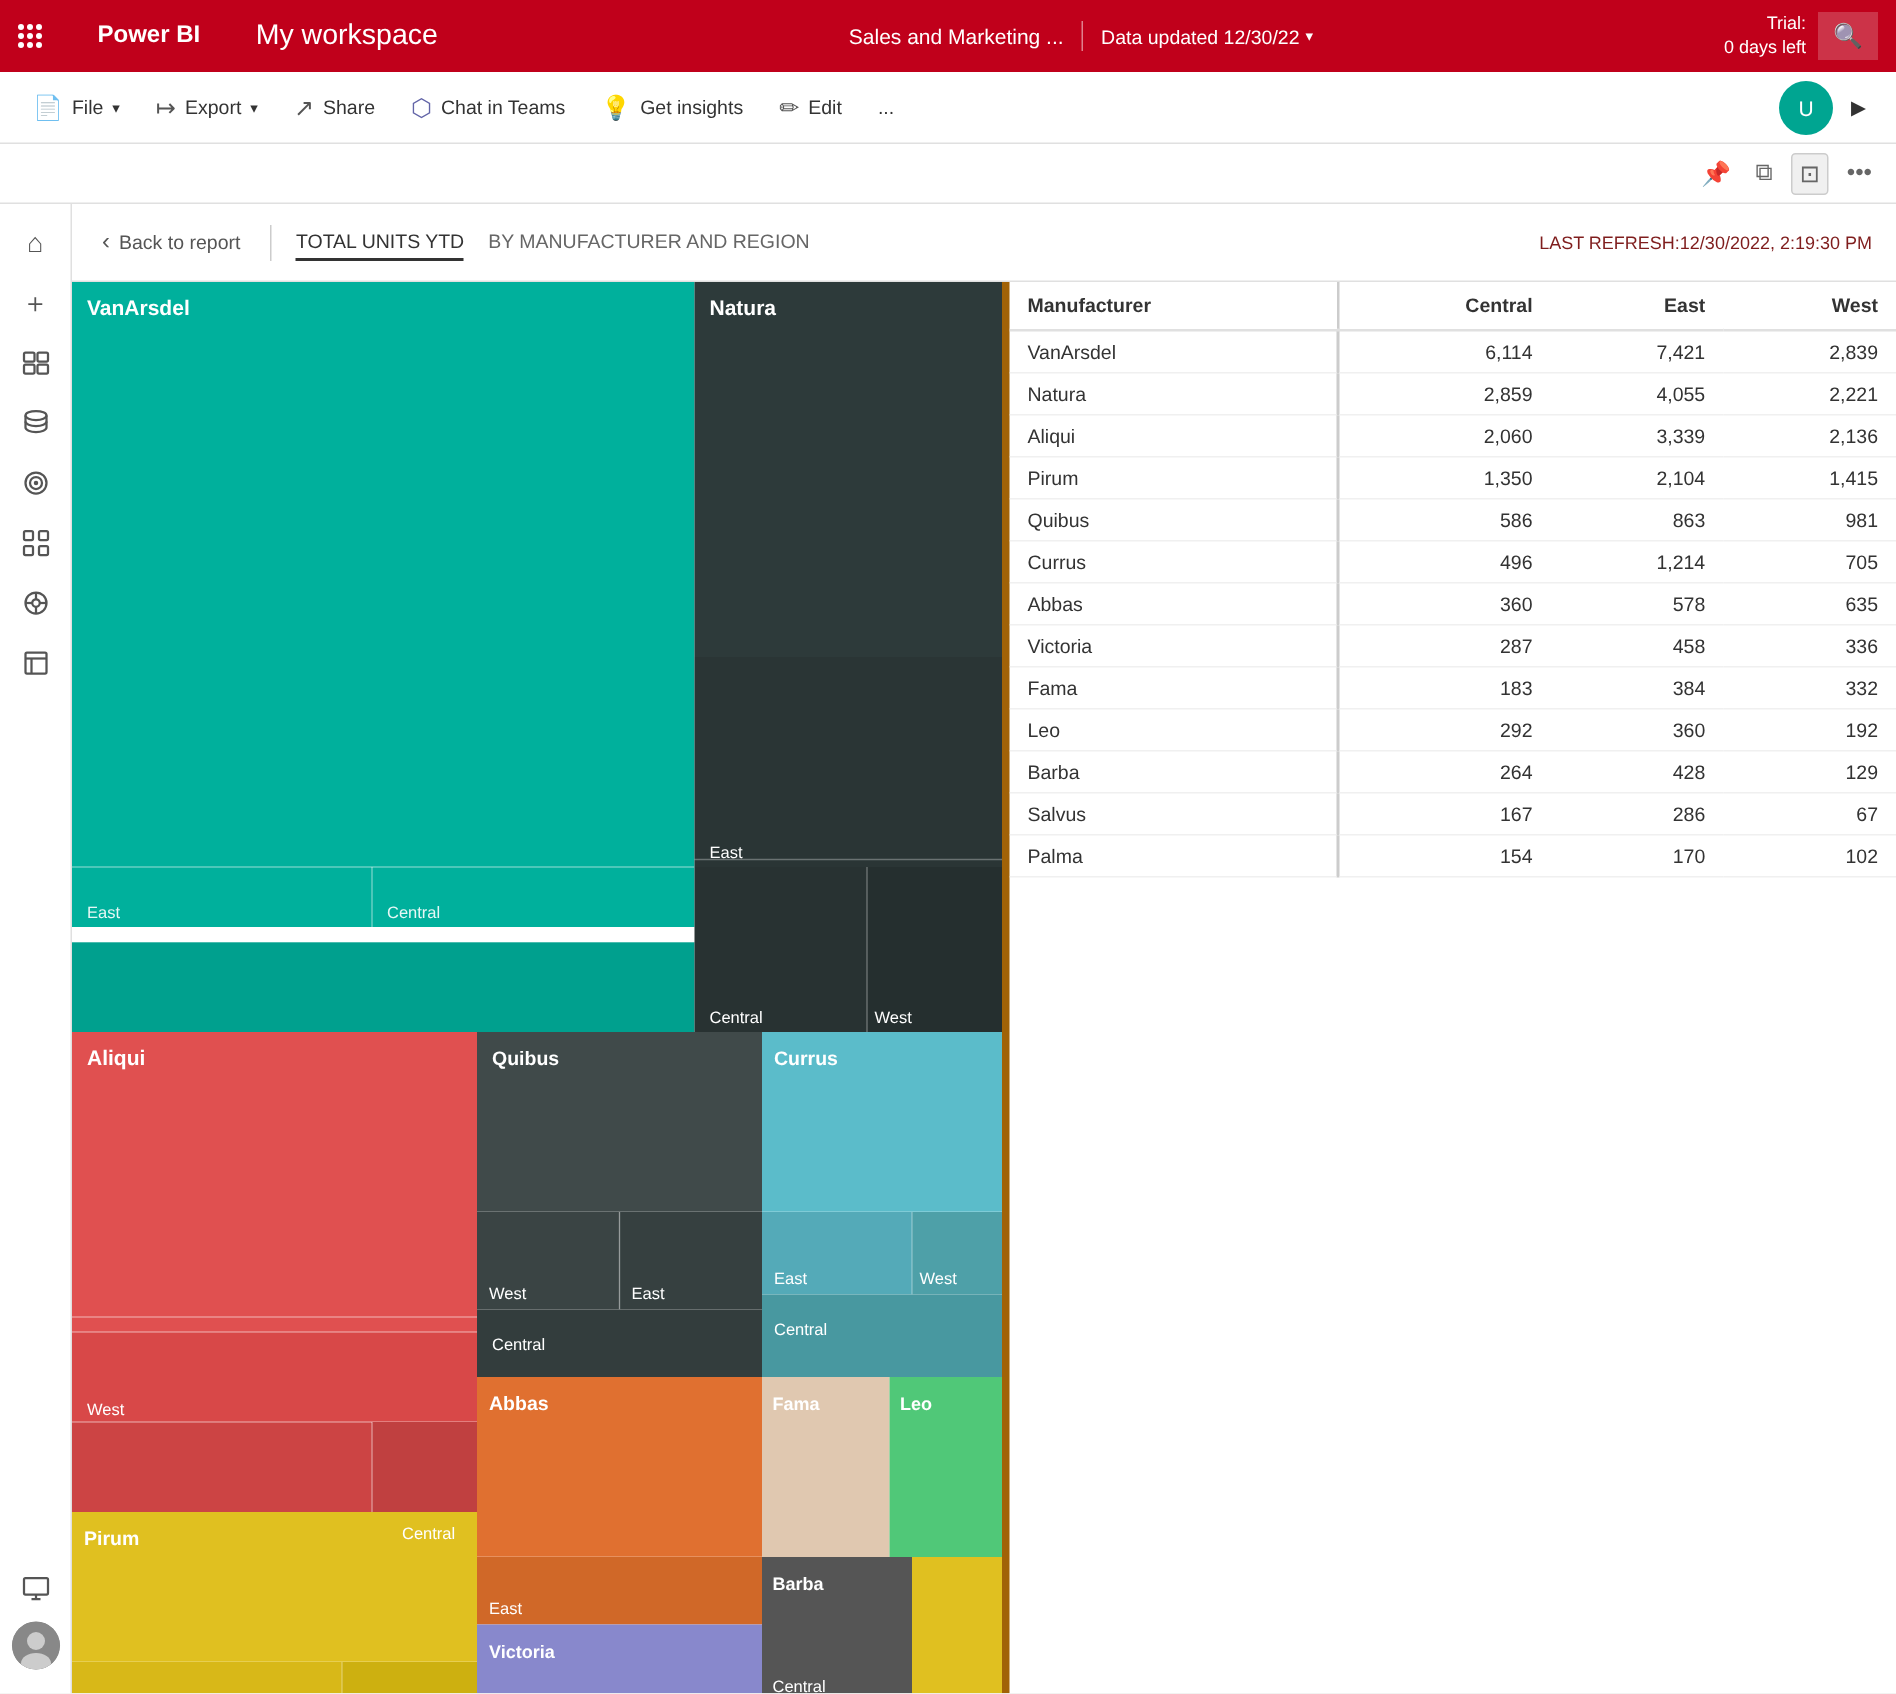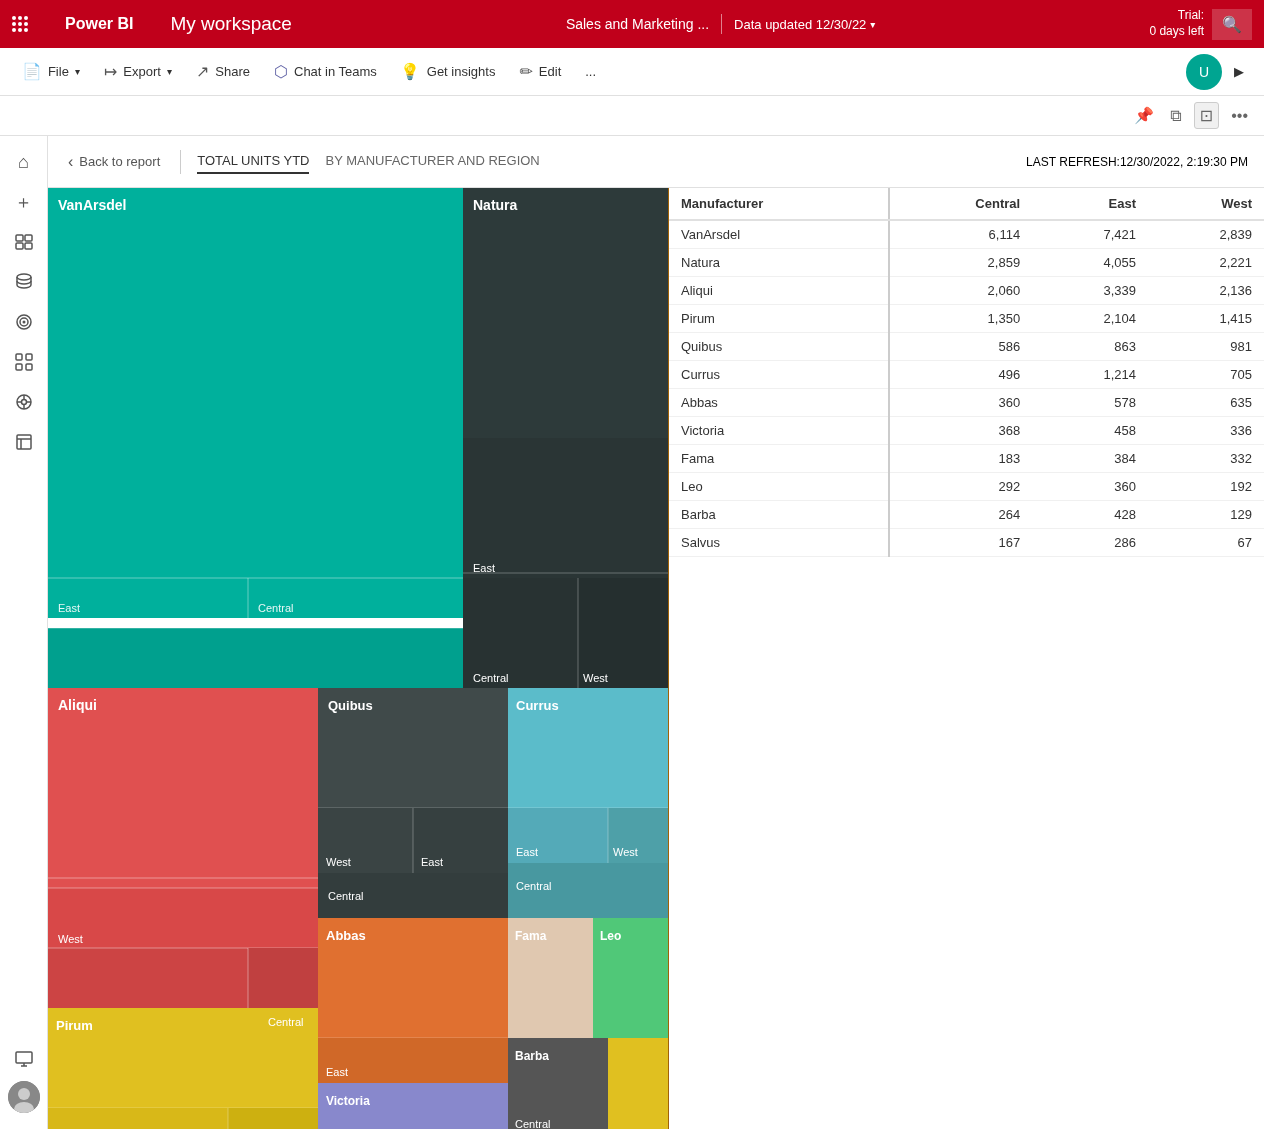--- a/index.html
+++ b/index.html
@@ -107,42 +107,42 @@
       color: #555; cursor: pointer; font-size: 13px;
       border: none; background: transparent; padding: 4px;
     }
     .page-header-divider { width: 1px; height: 24px; background: #ccc; }
     .page-tabs { display: flex; gap: 16px; }
     .page-tab {
       font-size: 13px; color: #666; cursor: pointer; padding: 4px 0;
       border-bottom: 2px solid transparent;
     }
     .page-tab.active { font-weight: 400; color: #333; border-bottom-color: #333; }
-    .last-refresh { margin-left: auto; font-size: 12px; color: #000000; }
+    .last-refresh { margin-left: auto; font-size: 12px; color: #7f1d1d; }
 
     
     .viz-area {
       flex: 1;
       display: flex;
       overflow: hidden;
     }
 
     .treemap-container {
       width: 620px;
       background: white;
       position: relative;
       overflow: hidden;
     }
 
     
     .data-table-container {
       flex: 1;
       background: white;
       overflow: auto;
-      border-left: 1px solid #a16207;
+      border-left: 5px solid #a16207;
       padding: 0;
     }
     .data-table {
       width: 100%;
       border-collapse: collapse;
       font-size: 13px;
     }
     .data-table th {
       text-align: right;
       padding: 8px 12px;
@@ -481,21 +481,21 @@
     <td>705</td>
   </tr>
               <tr>
     <td class="col-manufacturer">Abbas</td>
     <td>360</td>
     <td>578</td>
     <td>635</td>
   </tr>
               <tr>
     <td class="col-manufacturer">Victoria</td>
-    <td>368</td>
+    <td>287</td>
     <td>458</td>
     <td>336</td>
   </tr>
               <tr>
     <td class="col-manufacturer">Fama</td>
     <td>183</td>
     <td>384</td>
     <td>332</td>
   </tr>
               <tr>
@@ -509,18 +509,24 @@
     <td>264</td>
     <td>428</td>
     <td>129</td>
   </tr>
               <tr>
     <td class="col-manufacturer">Salvus</td>
     <td>167</td>
     <td>286</td>
     <td>67</td>
   </tr>
+              <tr>
+    <td class="col-manufacturer">Palma</td>
+    <td>154</td>
+    <td>170</td>
+    <td>102</td>
+  </tr>
             </tbody>
         </table>
       </div>
     </div>
   </div>
 </div>
 
 </body></html>

